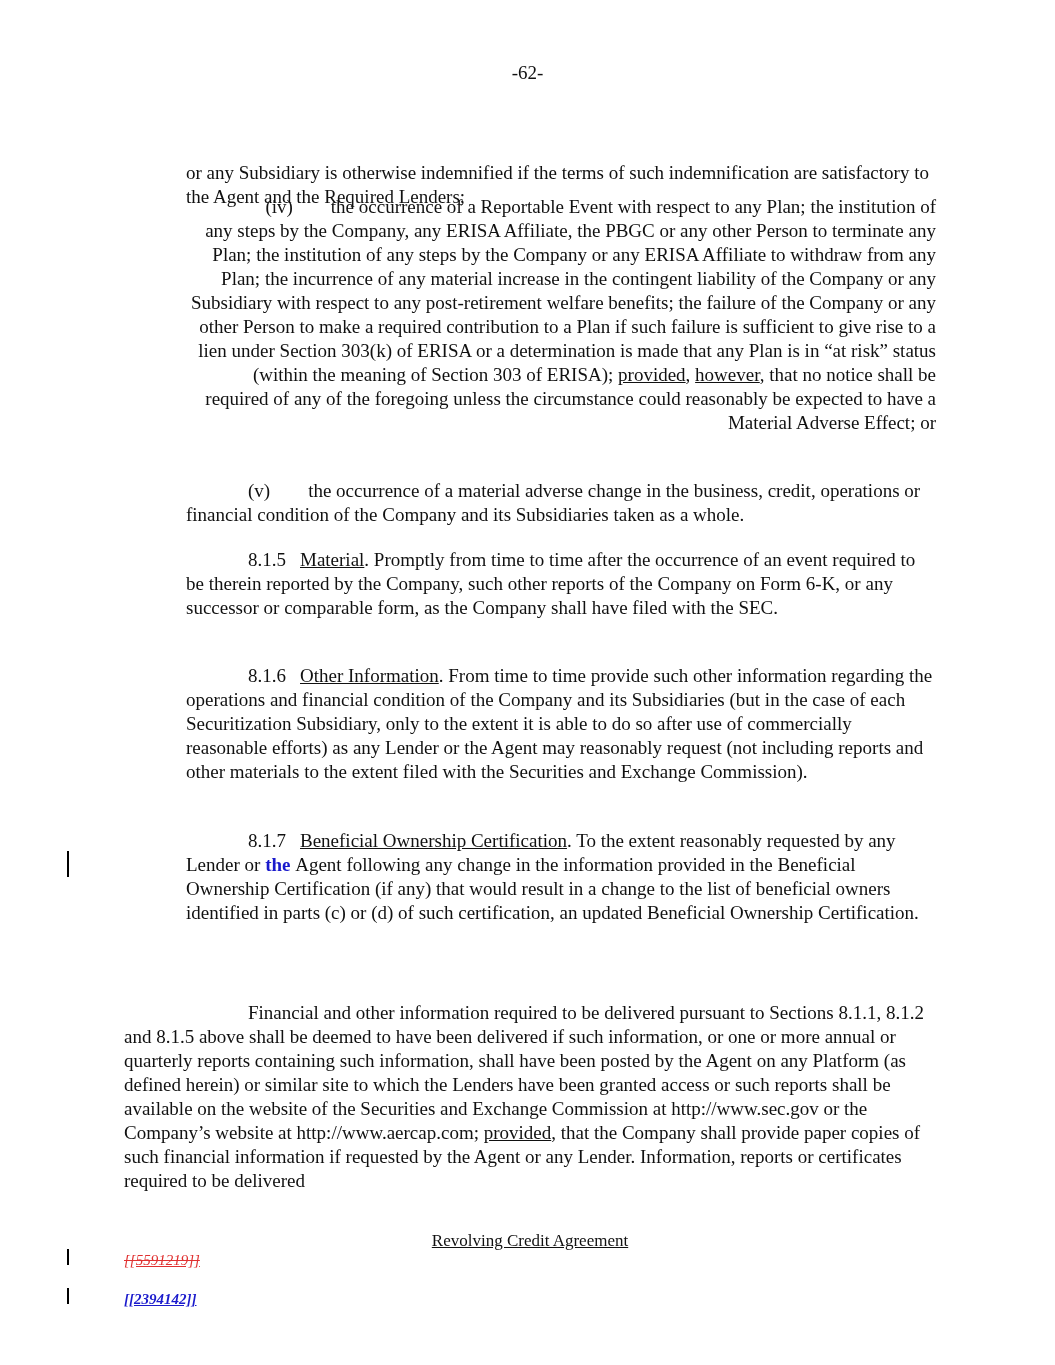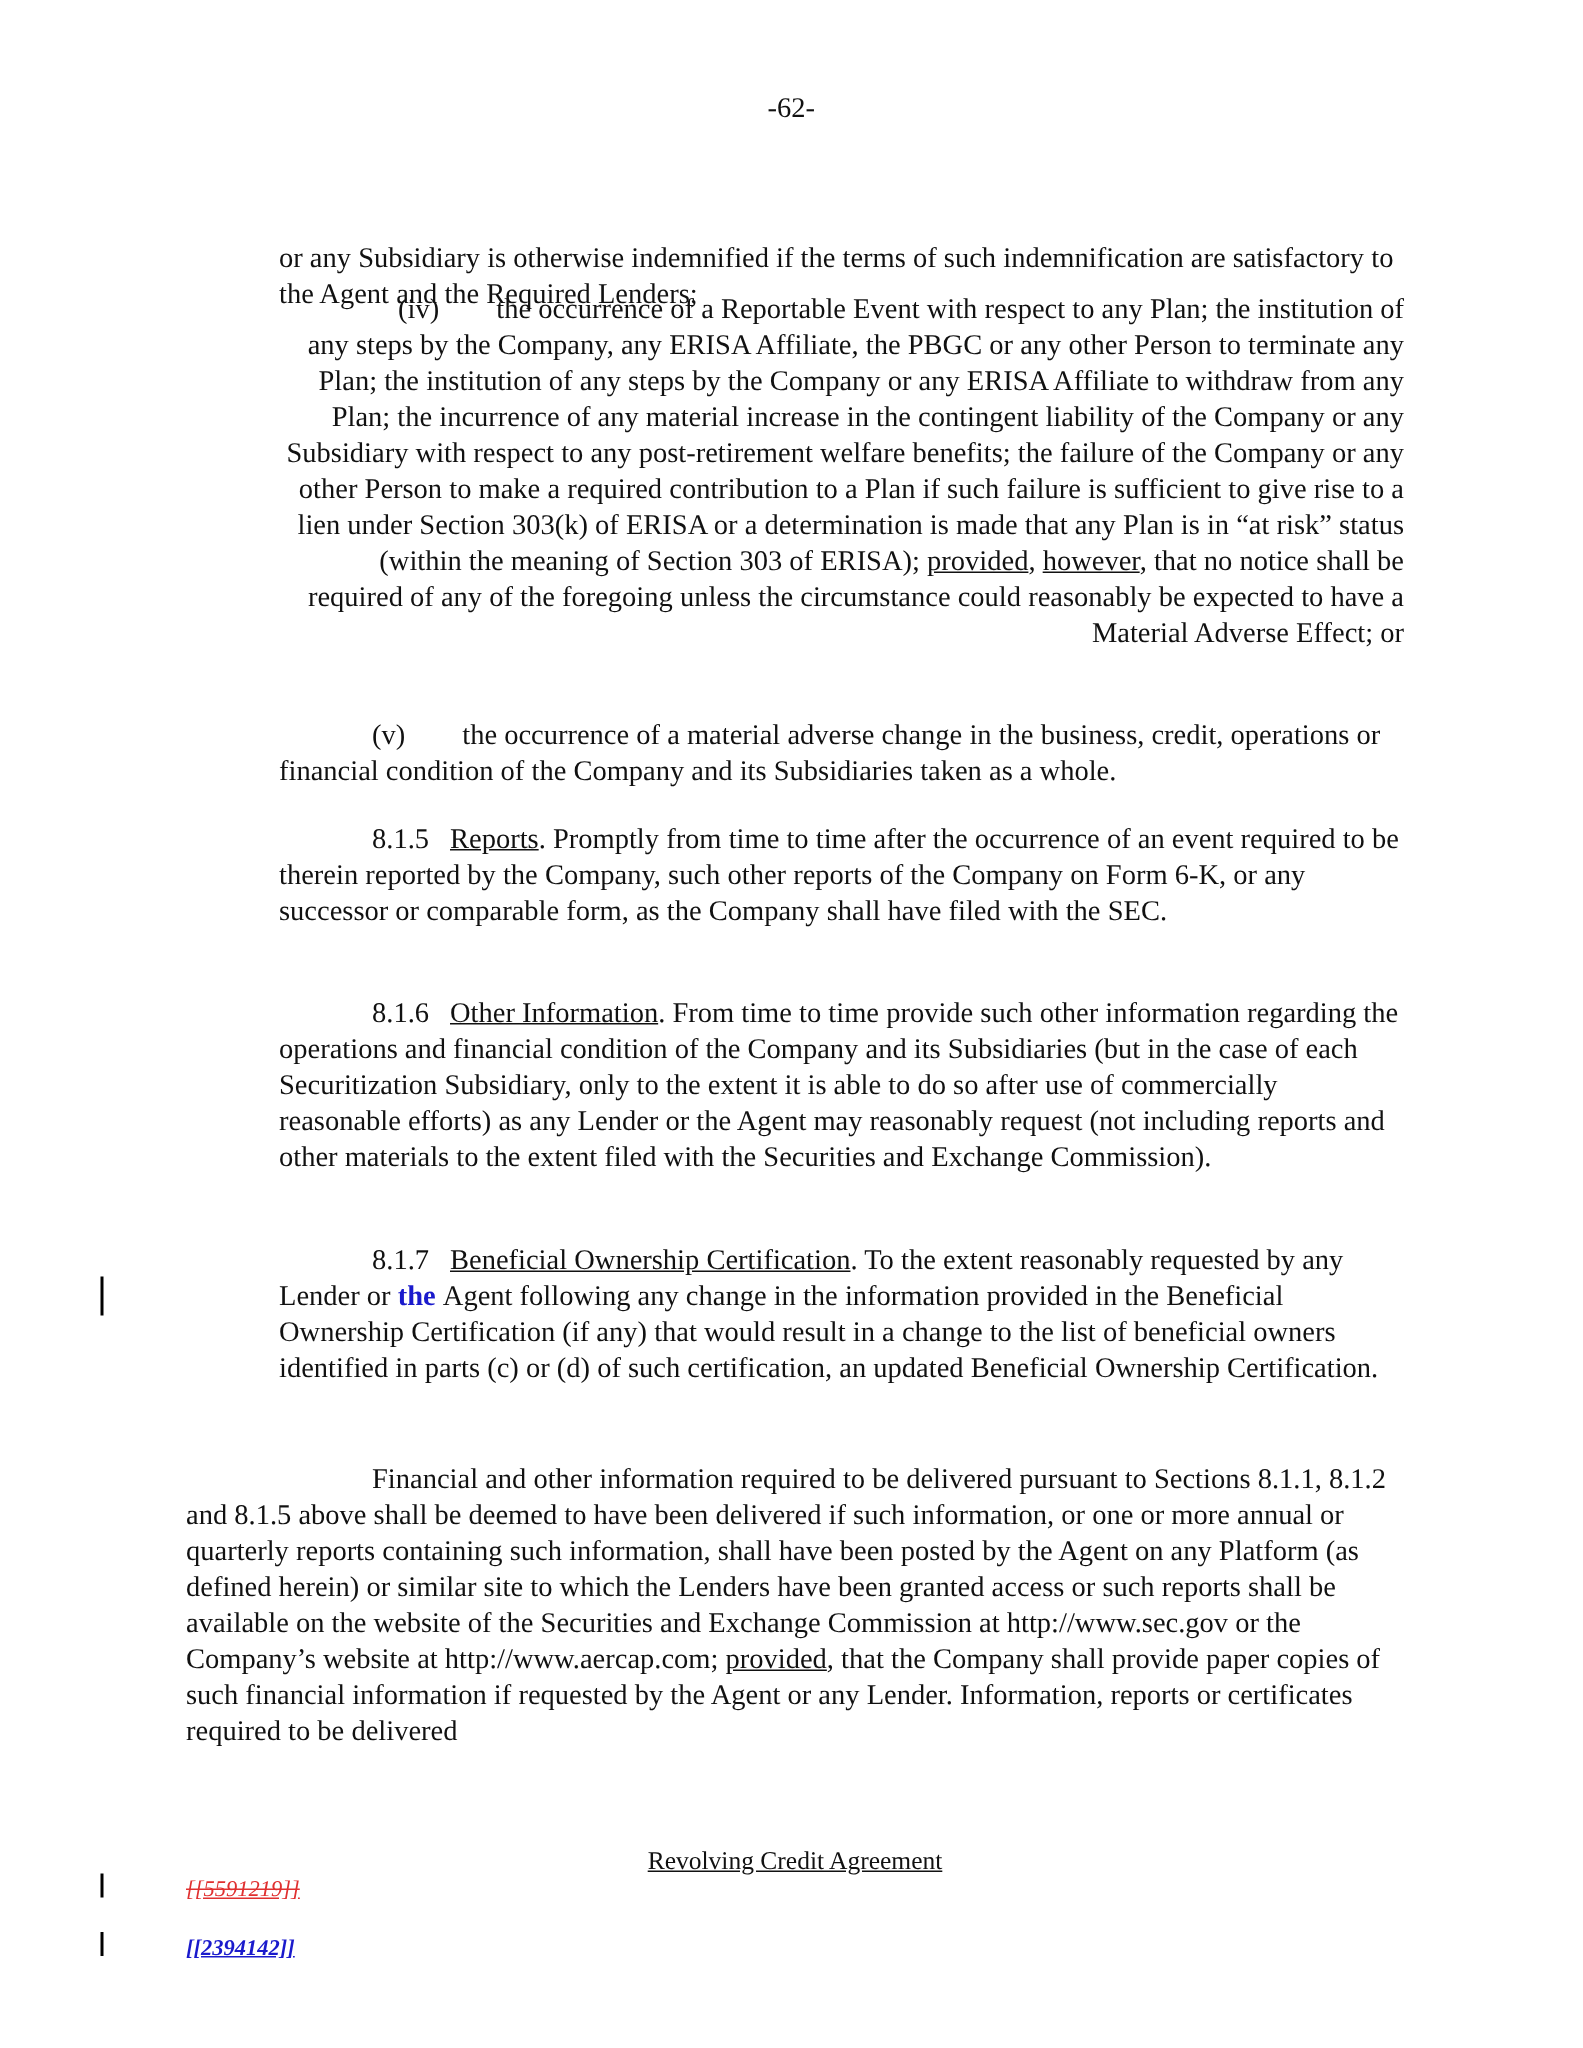--- a/index.html
+++ b/index.html
@@ -51,33 +51,33 @@
 
 <div class="body-block" style="top:195px;text-align:right;">
   <p><span class="indent"></span><span>(iv)</span><span class="label-gap"></span><span>the occurrence of a Reportable Event with respect to any Plan; the institution of any steps by the Company, any ERISA Affiliate, the PBGC or any other Person to terminate any Plan; the institution of any steps by the Company or any ERISA Affiliate to withdraw from any Plan; the incurrence of any material increase in the contingent liability of the Company or any Subsidiary with respect to any post-retirement welfare benefits; the failure of the Company or any other Person to make a required contribution to a Plan if such failure is sufficient to give rise to a lien under Section 303(k) of ERISA or a determination is made that any Plan is in “at risk” status (within the meaning of Section 303 of ERISA); </span><span class="u">provided</span><span>, </span><span class="u">however</span><span>, that no notice shall be required of any of the foregoing unless the circumstance could reasonably be expected to have a Material Adverse Effect; or</span></p>
 </div>
 
 <div class="body-block" style="top:479px;">
   <p><span class="indent"></span><span>(v)</span><span class="label-gap" style="width:38px;"></span><span>the occurrence of a material adverse change in the business, credit, operations or financial condition of the Company and its Subsidiaries taken as a whole.</span></p>
 </div>
 
 <div class="body-block" style="top:548px;">
-  <p><span class="indent"></span><span>8.1.5</span><span class="label-gap-sm"></span><span class="u">Reports</span><span>.  Promptly from time to time after the occurrence of an event required to be therein reported by the Company, such other reports of the Company on Form 6-K, or any successor or comparable form, as the Company shall have filed with the SEC.</span></p>
+  <p><span class="indent"></span><span>8.1.5</span><span class="label-gap-sm"></span><span class="u">Material</span><span>.  Promptly from time to time after the occurrence of an event required to be therein reported by the Company, such other reports of the Company on Form 6-K, or any successor or comparable form, as the Company shall have filed with the SEC.</span></p>
 </div>
 
 <div class="body-block" style="top:664px;">
   <p><span class="indent"></span><span>8.1.6</span><span class="label-gap-sm"></span><span class="u">Other Information</span><span>.  From time to time provide such other information regarding the operations and financial condition of the Company and its Subsidiaries (but in the case of each Securitization Subsidiary, only to the extent it is able to do so after use of commercially reasonable efforts) as any Lender or the Agent may reasonably request (not including reports and other materials to the extent filed with the Securities and Exchange Commission).</span></p>
 </div>
 
 <div class="change-bar" style="top:851px; height:26px;"></div>
 <div class="body-block" style="top:829px;">
   <p><span class="indent"></span><span>8.1.7</span><span class="label-gap-sm"></span><span class="u">Beneficial Ownership Certification</span><span>.  To the extent reasonably requested by any Lender or </span><span class="ins">the </span><span>Agent following any change in the information provided in the Beneficial Ownership Certification (if any) that would result in a change to the list of beneficial owners identified in parts (c) or (d) of such certification, an updated Beneficial Ownership Certification.</span></p>
 </div>
 
-<div class="full-block" style="top:975px;">
+<div class="full-block" style="top:1001px;">
   <p><span class="full-indent"></span><span>Financial and other information required to be delivered pursuant to Sections 8.1.1, 8.1.2 and 8.1.5 above shall be deemed to have been delivered if such information, or one or more annual or quarterly reports containing such information, shall have been posted by the Agent on any Platform (as defined herein) or similar site to which the Lenders have been granted access or such reports shall be available on the website of the Securities and Exchange Commission at http://www.sec.gov or the Company’s website at http://www.aercap.com; </span><span class="u">provided</span><span>, that the Company shall provide paper copies of such financial information if requested by the Agent or any Lender.  Information, reports or certificates required to be delivered</span></p>
 </div>
 
 <div class="footer-title">Revolving Credit Agreement</div>
 
 <div class="change-bar" style="top:1249px; height:16px;"></div>
 <div class="doc-id deleted">[[5591219]]</div>
 
 <div class="change-bar" style="top:1288px; height:16px;"></div>
 <div class="doc-id inserted">[[2394142]]</div>

